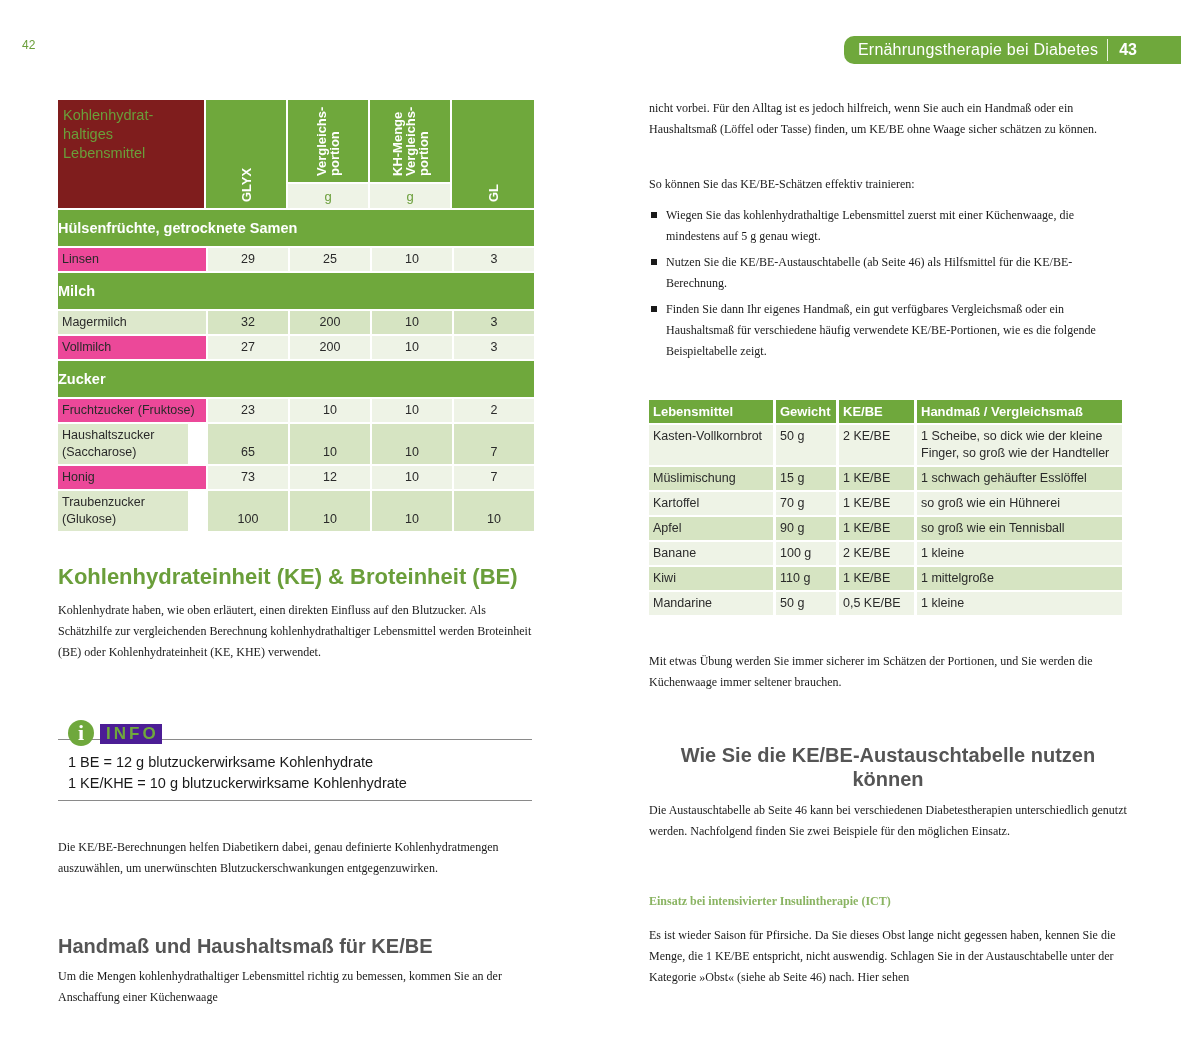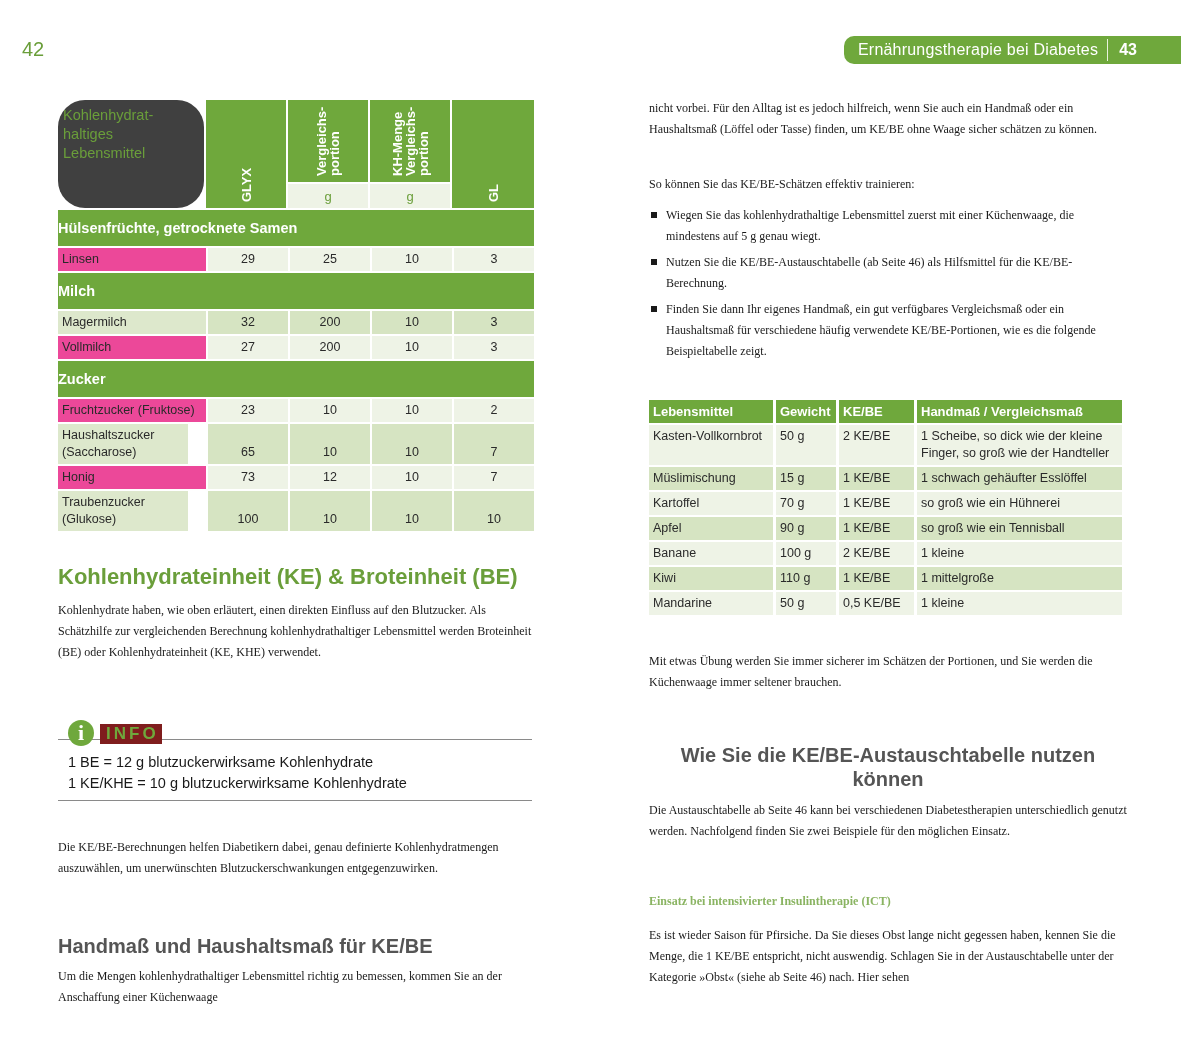--- a/index.html
+++ b/index.html
@@ -1,29 +1,29 @@
 <!DOCTYPE html>
 <html><head>
 <meta charset="utf-8">
 <style>
   * { box-sizing: border-box; margin: 0; padding: 0; }
   html, body { width: 1181px; height: 1062px; background: #ffffff; overflow: hidden; }
   body { position: relative; font-family: "Liberation Serif", serif; color: #1a1a1a; }
 
-  .page-num-left { position: absolute; left: 22px; top: 38px; font-family: "Liberation Sans", sans-serif; font-size: 20px; color: #6a9e3a; }
+  .page-num-left { position: absolute; left: 22px; top: 38px; font-family: "Liberation Sans", sans-serif; font-size: 12px; color: #6a9e3a; }
 
   .running-head { position: absolute; left: 844px; top: 36px; width: 337px; height: 28px; background: #6fa83c; border-radius: 10px 0 0 10px; display: flex; align-items: center; color: #fff; font-family: "Liberation Sans", sans-serif; font-size: 16px; }
   .running-head .title { padding-left: 14px; letter-spacing: 0.2px; }
   .running-head .sep { width: 1px; height: 22px; background: #e8f2dc; margin: 0 11px 0 9px; }
   .running-head .num { font-weight: bold; font-size: 16px; }
 
   
   .gtable { position: absolute; left: 58px; top: 100px; width: 476px; font-family: "Liberation Sans", sans-serif; font-size: 12.5px; }
   .gt-head { display: grid; grid-template-columns: 148px 82px 82px 82px 82px; column-gap: 0; height: 108px; }
-  .gt-head .c0 { background: #404040; color: #6a9e3a; font-size: 14.5px; line-height: 19px; padding: 6px 5px; margin-right: 2px; border-radius: 27px; }
+  .gt-head .c0 { background: #7f1d1d; color: #6a9e3a; font-size: 14.5px; line-height: 19px; padding: 6px 5px; margin-right: 2px; }
   .gt-head .vcol { position: relative; margin-right: 2px; display: flex; flex-direction: column; }
   .gt-head .vcol:last-child { margin-right: 0; }
   .gt-head .vbox { background: #6fa83c; flex: 1; position: relative; }
   .gt-head .vbox span { position: absolute; left: 50%; bottom: 6px; transform-origin: left bottom; transform: rotate(-90deg) translateY(50%); white-space: pre; color: #fff; font-weight: bold; font-size: 13px; line-height: 13px; text-align: left; }
   .gt-head .unit { height: 24px; background: #eef3e6; color: #6a9e3a; font-size: 13px; display: flex; align-items: center; justify-content: center; margin-top: 2px; }
   .gt-cat { height: 36px; background: #6fa83c; color: #fff; font-weight: bold; font-size: 14.5px; display: flex; align-items: center; margin-top: 2px; }
   .gt-row { display: grid; grid-template-columns: 148px 82px 82px 82px 82px; margin-top: 2px; }
   .gt-row > div { padding: 3px 4px; font-size: 12.5px; color: #2a2a2a; line-height: 17px; display: flex; align-items: flex-end; }
   .gt-row > div.num { justify-content: center; margin-left: 2px; }
   .gt-row.light > div { background: #eef3e6; }
@@ -33,21 +33,21 @@
   .gt-row.dark > div.name { background: #dde8cc; }
 
   .h-green { position: absolute; left: 58px; top: 564px; font-family: "Liberation Sans", sans-serif; font-size: 22px; color: #6a9e3a; }
   .body-text { font-family: "Liberation Serif", serif; font-size: 12px; line-height: 21px; color: #1a1a1a; }
   .p1 { position: absolute; left: 58px; top: 600px; width: 476px; }
 
   .info { position: absolute; left: 58px; top: 720px; width: 474px; }
   .info-head { position: relative; height: 28px; }
   .info-line { position: absolute; left: 0; right: 0; top: 19px; height: 1px; background: #8a8a8a; }
   .info-icon { position: absolute; left: 10px; top: 0; width: 26px; height: 26px; border-radius: 50%; background: #6fa83c; display: flex; align-items: center; justify-content: center; color: #fff; font-weight: bold; font-family: "Liberation Serif", serif; font-size: 22px; }
-  .info-label { position: absolute; left: 42px; top: 4px; background: #7f1d1d; padding: 0 3px 0 6px; color: #6fa83c; font-family: "Liberation Sans", sans-serif; font-weight: bold; font-size: 17px; letter-spacing: 3px; }
+  .info-label { position: absolute; left: 42px; top: 4px; background: #4c1d95; padding: 0 3px 0 6px; color: #6fa83c; font-family: "Liberation Sans", sans-serif; font-weight: bold; font-size: 17px; letter-spacing: 3px; }
   .info-body { font-family: "Liberation Sans", sans-serif; font-size: 14.5px; line-height: 21px; padding: 4px 10px 6px; color: #1a1a1a; border-bottom: 1px solid #8a8a8a; }
 
   .p2 { position: absolute; left: 58px; top: 837px; width: 476px; }
   .h-gray { font-family: "Liberation Sans", sans-serif; font-size: 20px; color: #555; line-height: 24px; text-align: center; }
   .h2-left { position: absolute; left: 58px; top: 934px; }
   .p3 { position: absolute; left: 58px; top: 966px; width: 476px; }
 
   
   .rp1 { position: absolute; left: 649px; top: 98px; width: 478px; }
   .rp2 { position: absolute; left: 649px; top: 174px; width: 478px; }

